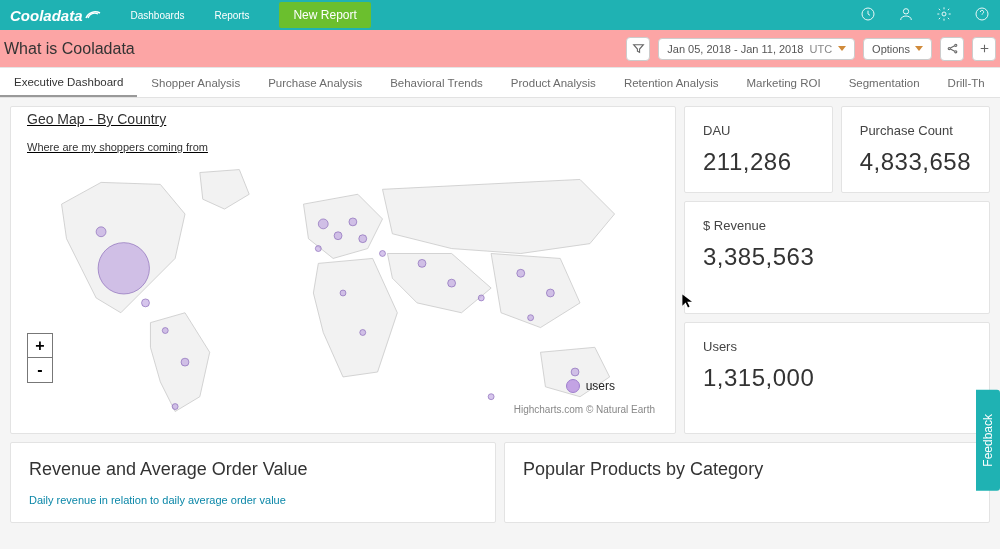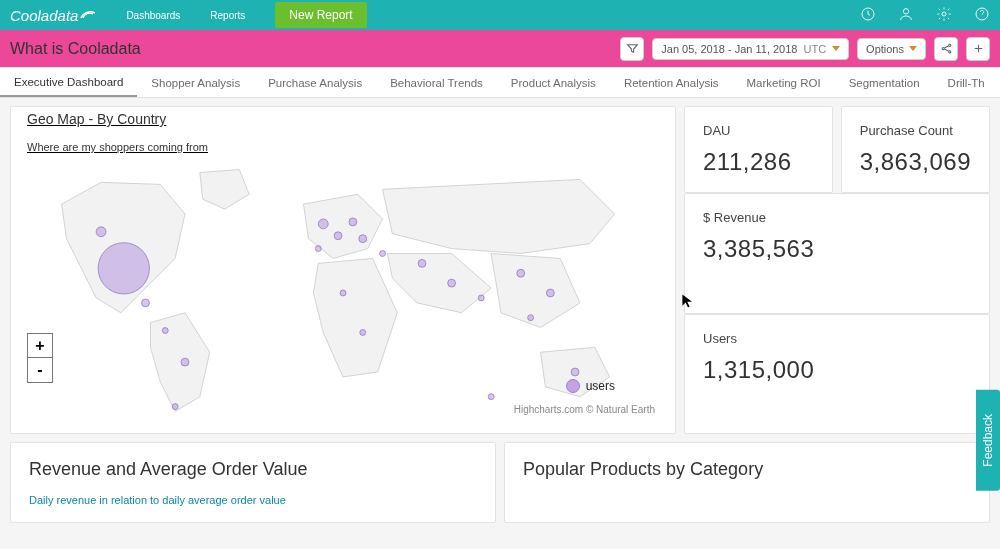--- a/index.html
+++ b/index.html
@@ -1,27 +1,27 @@
 <!DOCTYPE html>
 <html><head>
 <meta charset="utf-8">
 <style>
   * { box-sizing: border-box; margin: 0; padding: 0; }
   html, body { width: 1000px; height: 549px; font-family: Arial, Helvetica, sans-serif; background: #f5f5f5; overflow: hidden; }
   
   .topbar { height: 30px; background: #1fb2b3; display: flex; align-items: center; padding: 0 10px; color: #fff; font-size: 13px; }
-  .logo { font-weight: 400; font-size: 15px; display: flex; align-items: center; margin-right: 30px; font-style: italic; }
+  .logo { font-weight: 700; font-size: 15px; display: flex; align-items: center; margin-right: 30px; font-style: italic; }
   .logo .arc { margin-left: 2px; position: relative; top:-2px; }
   .nav-item { margin-right: 30px; cursor: pointer; font-size: 10px; }
   .new-report-btn { background: #6bbf2e; color: #fff; padding: 6px 14px; border-radius: 2px; font-size: 12px; cursor: pointer; }
   .top-right-icons { margin-left: auto; display: flex; align-items: center; gap: 22px; color: #fff; }
   .top-right-icons svg { width: 16px; height: 16px; fill: none; stroke: #e8f7f7; stroke-width: 1.5; cursor: pointer; }
 
   
-  .header-row { height: 38px; background: #ec4899; display: flex; align-items: center; padding: 0 10px; border-bottom: 1px solid #e5e5e5; }
+  .header-row { height: 38px; background: #fca5a5; display: flex; align-items: center; padding: 0 4px; border-bottom: 1px solid #e5e5e5; }
   .page-title { font-size: 16px; color: #333; font-weight: 400; }
   .header-right { margin-left: auto; display: flex; align-items: center; gap: 8px; font-size: 11px; color: #555; }
   .icon-btn { border: 1px solid #ccc; border-radius: 4px; width: 24px; height: 24px; display: flex; align-items: center; justify-content: center; cursor: pointer; background: #fff; }
   .date-range { border: 1px solid #ccc; border-radius: 4px; padding: 4px 8px; display: flex; align-items: center; gap: 6px; background:#fff; cursor: pointer; }
   .options-dd { border: 1px solid #ccc; border-radius: 4px; padding: 4px 8px; display: flex; align-items: center; gap:5px; background:#fff; cursor:pointer; }
   .caret { width:0; height:0; border-left:4px solid transparent; border-right:4px solid transparent; border-top:5px solid #d08a3a; }
 
   
   .tabs { display: flex; background: #fff; height: 30px; align-items: center; font-size: 11.5px; color: #6b6b6b; border-bottom: 1px solid #e2e2e2; overflow:hidden; }
   .tab { padding: 0 14px; height: 100%; display: flex; align-items: center; cursor: pointer; white-space: nowrap; }
@@ -34,21 +34,21 @@
   .map-panel h3 { font-size: 14px; font-weight: 400; color: #333; margin-bottom: 14px; }
   .map-panel .subtitle { font-size: 11px; color: #333; margin-bottom: 10px; }
   .map-svg-wrap { height: 260px; position: relative; overflow: hidden; }
   .zoom-ctl { position: absolute; left: 16px; bottom: 50px; display: flex; flex-direction: column; border: 1px solid #777; background:#fff; }
   .zoom-ctl button { width: 24px; height: 24px; background:#fff; border:none; border-bottom:1px solid #777; font-size:16px; font-weight:bold; cursor:pointer; }
   .zoom-ctl button:last-child { border-bottom:none; }
   .map-legend { position:absolute; right: 60px; bottom: 40px; font-size:12px; display:flex; align-items:center; gap:6px; color:#222; font-weight:500; }
   .legend-dot { width:14px; height:14px; border-radius:50%; background:#c3a3e4; border:1px solid #9f7fce; }
   .attribution { position:absolute; right: 20px; bottom:18px; font-size:10px; color:#888; }
 
-  .kpi-stack { grid-row: 1 / 2; grid-column: 2 / 3; display: flex; flex-direction: column; }
+  .kpi-stack { grid-row: 1 / 2; grid-column: 2 / 3; display: flex; flex-direction: column; gap: 8px; }
   .kpi-row1 { display:flex; gap:8px; }
   .kpi { background:#fff; border:1px solid #e3e3e3; border-radius:2px; padding: 16px 18px; flex:1; }
   .kpi-label { font-size: 13px; color:#444; margin-bottom: 10px; }
   .kpi-value { font-size: 24px; color:#333; letter-spacing: 0.5px; }
 
   .row2 { grid-column: 1 / 3; display:flex; gap:8px; }
   .row2 .panel { flex:1; padding: 16px 18px; min-height: 80px; }
   .panel-title { font-size: 18px; color:#333; margin-bottom: 14px; font-weight:400; }
   .panel-sub { font-size: 11px; color: #0b87a8; font-weight:500; }
 
@@ -206,21 +206,21 @@
   </div>
 
   <div class="kpi-stack">
     <div class="kpi-row1">
       <div class="kpi">
         <div class="kpi-label">DAU</div>
         <div class="kpi-value">211,286</div>
       </div>
       <div class="kpi">
         <div class="kpi-label">Purchase Count</div>
-        <div class="kpi-value">3,863,069</div>
+        <div class="kpi-value">4,833,658</div>
       </div>
     </div>
     <div class="kpi">
       <div class="kpi-label">$ Revenue</div>
       <div class="kpi-value">3,385,563</div>
     </div>
     <div class="kpi">
       <div class="kpi-label">Users</div>
       <div class="kpi-value">1,315,000</div>
     </div>

